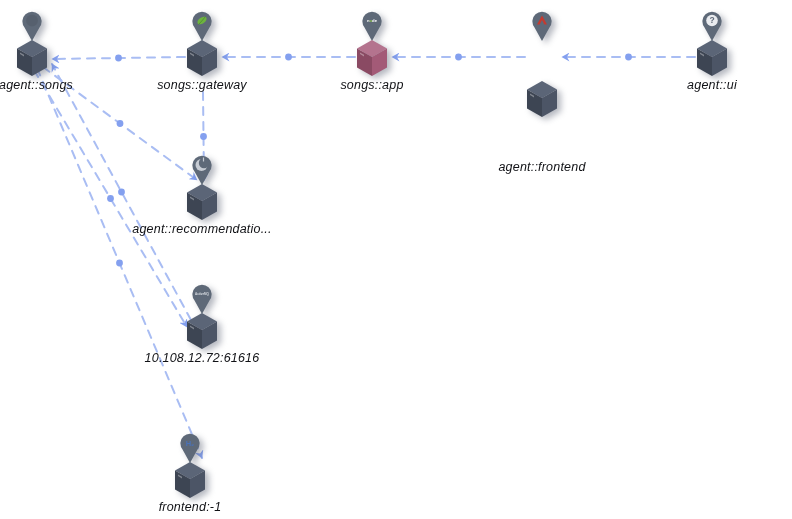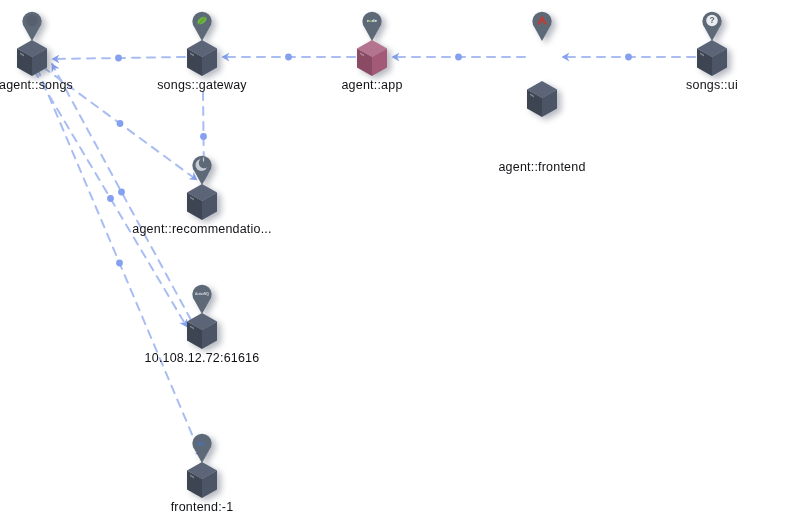--- a/index.html
+++ b/index.html
@@ -6,21 +6,21 @@
   #canvas {
     position:relative; width:792px; height:519px; background:#ffffff;
     overflow:hidden; font-family:"Liberation Sans", sans-serif;
   }
   #edges { position:absolute; left:0; top:0; }
   .node { position:absolute; width:140px; display:flex; flex-direction:column;
           align-items:center; cursor:pointer; }
   .node svg { filter: drop-shadow(4px 3px 3px rgba(90,98,115,0.45)); }
   .node .cube { margin-top:-4px; }
   .node .label { margin-top:0px; font-size:12.5px; color:#111216;
-                 white-space:nowrap; letter-spacing:0.2px; }
+                 white-space:nowrap; letter-spacing:0.2px;font-style:italic; }
 </style>
 </head>
 <body>
 
 <div id="canvas">
   <svg id="edges" width="792" height="519" viewBox="0 0 792 519" xmlns="http://www.w3.org/2000/svg">
     <defs>
       <marker id="arrow" markerUnits="userSpaceOnUse" markerWidth="9" markerHeight="9" refX="7.5" refY="4.5" orient="auto">
         <path id="arrow-path" d="M0,0 L8,4.5 L0,9 L2.6,4.5 Z" fill="#84a0ef"></path>
       </marker>
@@ -95,21 +95,21 @@
       <svg class="pin" width="26" height="32" viewBox="0 0 26 32" xmlns="http://www.w3.org/2000/svg">
             <path d="M13 31 L5.4 17.2 A 9.6 9.6 0 1 1 20.6 17.2 Z" fill="#5e6978"></path>
             <text x="13" y="12" font-size="4.2" font-weight="bold" text-anchor="middle" fill="#ffffff" font-family="Liberation Sans, sans-serif">n<tspan fill="#8cc84b">o</tspan>de</text>
           </svg>
       <svg class="cube" width="36" height="40" viewBox="0 0 36 40" xmlns="http://www.w3.org/2000/svg">
             <polygon points="18,2 33,10.5 18,19 3,10.5" fill="#b4738e"></polygon>
             <polygon points="3,10.5 18,19 18,38 3,29.5" fill="#8a4a63"></polygon>
             <polygon points="33,10.5 18,19 18,38 33,29.5" fill="#a35a77"></polygon>
             <polygon points="6,14.5 10,16.8 10,18.4 6,16.1" fill="rgba(255,255,255,0.35)"></polygon>
           </svg>
-      <div class="label">agent::app</div>
+      <div class="label">songs::app</div>
     </div>
     <div class="node" style="left: 472px; top: 10px; gap: 41px;">
       <svg class="pin" width="26" height="32" viewBox="0 0 26 32" xmlns="http://www.w3.org/2000/svg">
             <path d="M13 31 L5.4 17.2 A 9.6 9.6 0 1 1 20.6 17.2 Z" fill="#5e6978"></path>
             <path d="M8 14.5 L13 5.5 L18 14.5 L15.3 14.5 L13 10 L10.7 14.5 Z" fill="#c43a2f"></path>
           </svg>
       <svg class="cube" width="36" height="40" viewBox="0 0 36 40" xmlns="http://www.w3.org/2000/svg">
             <polygon points="18,2 33,10.5 18,19 3,10.5" fill="#5b6577"></polygon>
             <polygon points="3,10.5 18,19 18,38 3,29.5" fill="#3d4553"></polygon>
             <polygon points="33,10.5 18,19 18,38 33,29.5" fill="#4c5566"></polygon>
@@ -122,21 +122,21 @@
             <path d="M13 31 L5.4 17.2 A 9.6 9.6 0 1 1 20.6 17.2 Z" fill="#5e6978"></path>
             <circle cx="13" cy="10.5" r="5.8" fill="#e9ebef"></circle>
              <text x="13" y="13.4" font-size="8.5" font-weight="bold" text-anchor="middle" fill="#5e6978" font-family="Liberation Sans, sans-serif">?</text>
           </svg>
       <svg class="cube" width="36" height="40" viewBox="0 0 36 40" xmlns="http://www.w3.org/2000/svg">
             <polygon points="18,2 33,10.5 18,19 3,10.5" fill="#5b6577"></polygon>
             <polygon points="3,10.5 18,19 18,38 3,29.5" fill="#3d4553"></polygon>
             <polygon points="33,10.5 18,19 18,38 33,29.5" fill="#4c5566"></polygon>
             <polygon points="6,14.5 10,16.8 10,18.4 6,16.1" fill="rgba(255,255,255,0.35)"></polygon>
           </svg>
-      <div class="label">songs::ui</div>
+      <div class="label">agent::ui</div>
     </div>
     <div class="node" style="left: 132px; top: 154px; text-align: center;">
       <svg class="pin" width="26" height="32" viewBox="0 0 26 32" xmlns="http://www.w3.org/2000/svg">
             <path d="M13 31 L5.4 17.2 A 9.6 9.6 0 1 1 20.6 17.2 Z" fill="#5e6978"></path>
             <circle cx="12.5" cy="11" r="6" fill="#c6cbd3"></circle>
              <circle cx="15" cy="9" r="5.2" fill="#5e6978"></circle>
              <line x1="14.5" y1="3.5" x2="14.5" y2="7.5" stroke="#c6cbd3" stroke-width="1.2"></line>
           </svg>
       <svg class="cube" width="36" height="40" viewBox="0 0 36 40" xmlns="http://www.w3.org/2000/svg">
             <polygon points="18,2 33,10.5 18,19 3,10.5" fill="#5b6577"></polygon>
@@ -152,21 +152,21 @@
             <text x="13" y="11.8" font-size="3" font-weight="bold" text-anchor="middle" fill="#d8dce2" font-family="Liberation Sans, sans-serif">ActiveMQ</text>
           </svg>
       <svg class="cube" width="36" height="40" viewBox="0 0 36 40" xmlns="http://www.w3.org/2000/svg">
             <polygon points="18,2 33,10.5 18,19 3,10.5" fill="#5b6577"></polygon>
             <polygon points="3,10.5 18,19 18,38 3,29.5" fill="#3d4553"></polygon>
             <polygon points="33,10.5 18,19 18,38 33,29.5" fill="#4c5566"></polygon>
             <polygon points="6,14.5 10,16.8 10,18.4 6,16.1" fill="rgba(255,255,255,0.35)"></polygon>
           </svg>
       <div class="label">10.108.12.72:61616</div>
     </div>
-    <div class="node" style="left: 132px; top: 432px;">
+    <div class="node" style="left: 120px; top: 432px;">
       <svg class="pin" width="26" height="32" viewBox="0 0 26 32" xmlns="http://www.w3.org/2000/svg">
             <path d="M13 31 L5.4 17.2 A 9.6 9.6 0 1 1 20.6 17.2 Z" fill="#5e6978"></path>
             <text x="13" y="13.5" font-size="7.5" font-weight="bold" text-anchor="middle" fill="#4a72b8" font-family="Liberation Sans, sans-serif">H₂</text>
           </svg>
       <svg class="cube" width="36" height="40" viewBox="0 0 36 40" xmlns="http://www.w3.org/2000/svg">
             <polygon points="18,2 33,10.5 18,19 3,10.5" fill="#5b6577"></polygon>
             <polygon points="3,10.5 18,19 18,38 3,29.5" fill="#3d4553"></polygon>
             <polygon points="33,10.5 18,19 18,38 33,29.5" fill="#4c5566"></polygon>
             <polygon points="6,14.5 10,16.8 10,18.4 6,16.1" fill="rgba(255,255,255,0.35)"></polygon>
           </svg>

